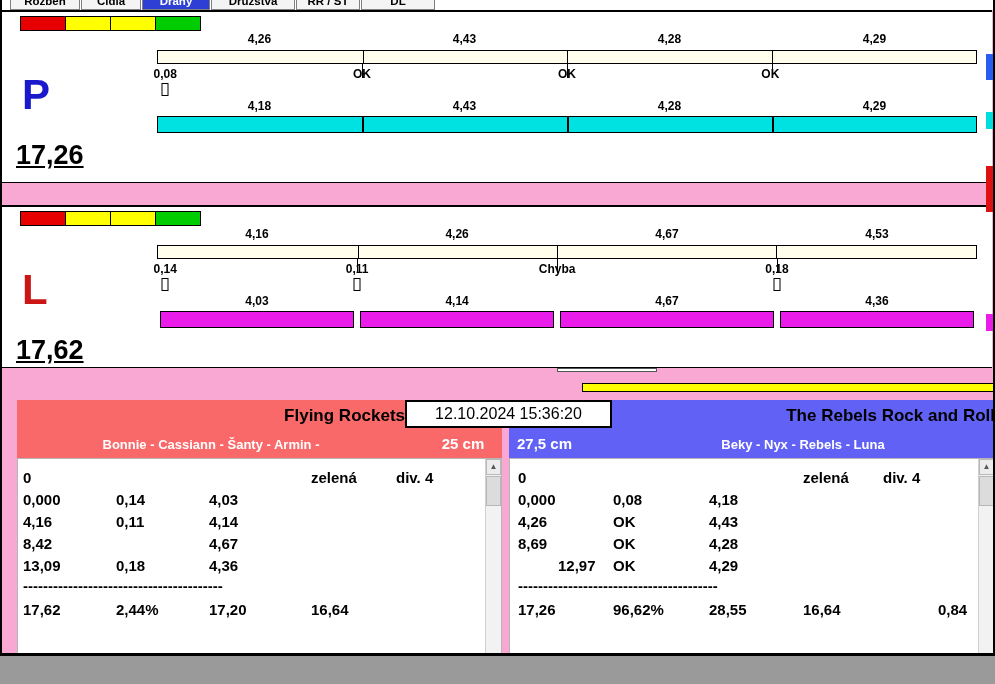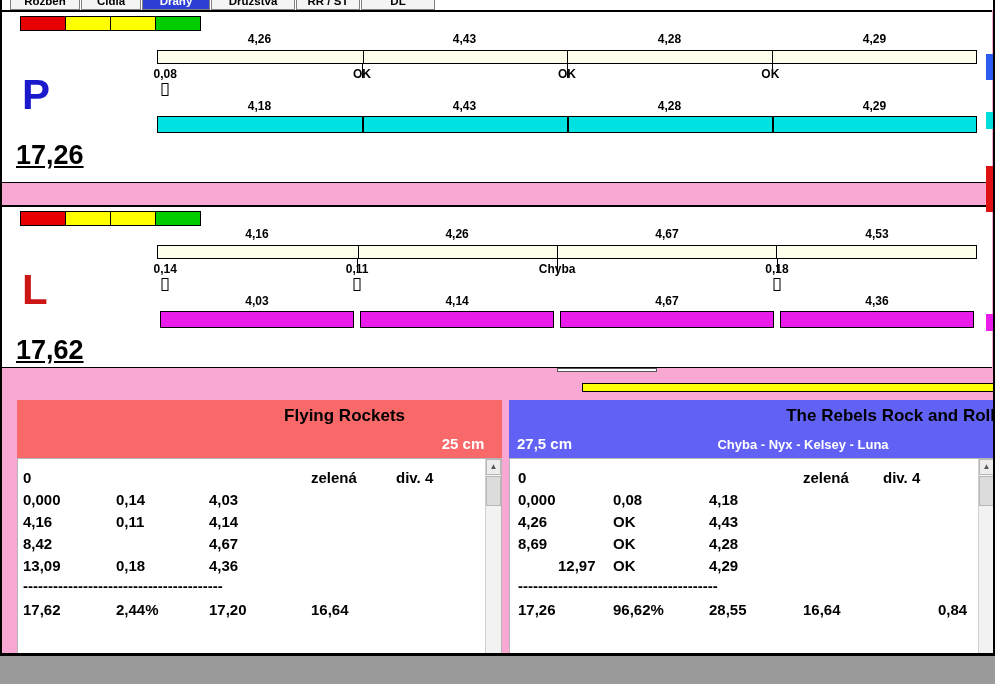--- a/index.html
+++ b/index.html
@@ -166,20 +166,21 @@
   </section>
 
   <div class="mini-bar"></div>
   <div class="yellow-bar"></div>
 
   <div class="team-panel tp-left">
     <div class="band1" style="background: rgb(249, 105, 105);">
       <span class="bt">Flying Rockets</span>
     </div>
     <div class="band2" style="background: rgb(249, 105, 105);">
+      <span class="members">Bonnie - Cassiann - Šanty - Armin -</span>
       <span class="jheight">25 cm</span>
     </div>
     <div class="table-area" id="table-left">
       <div class="vscroll">
         <div class="sb-btn sb-up">▲</div>
         <div class="sb-thumb"></div>
         <div class="sb-btn sb-down">▼</div>
       </div>
     <span class="cell" style="left: 5px; top: 10px;">0</span>
         <span class="cell" style="left: 293px; top: 10px;">zelená</span>
@@ -202,21 +203,21 @@
         <span class="cell" style="left: 293px; top: 142px;">16,64</span>
       </div>
   </div>
 
   <div class="team-panel tp-right">
     <div class="band1" style="background: rgb(97, 97, 245);">
       <span class="bt">The Rebels Rock and Roll</span>
     </div>
     <div class="band2" style="background: rgb(97, 97, 245);">
       <span class="jheight">27,5 cm</span>
-      <span class="members">Chyba - Nyx - Kelsey - Luna</span>
+      <span class="members">Beky - Nyx - Rebels - Luna</span>
     </div>
     <div class="table-area" id="table-right">
       <div class="vscroll">
         <div class="sb-btn sb-up">▲</div>
         <div class="sb-thumb"></div>
         <div class="sb-btn sb-down">▼</div>
       </div>
     <span class="cell" style="left: 8px; top: 10px;">0</span>
         <span class="cell" style="left: 293px; top: 10px;">zelená</span>
         <span class="cell" style="left: 373px; top: 10px;">div. 4</span>
@@ -234,18 +235,19 @@
         <span class="cell" style="left: 199px; top: 98px;">4,29</span>
         <span class="cell" style="left: 8px; top: 118px;">----------------------------------------</span>
         <span class="cell" style="left: 8px; top: 142px;">17,26</span>
         <span class="cell" style="left: 103px; top: 142px;">96,62%</span>
         <span class="cell" style="left: 199px; top: 142px;">28,55</span>
         <span class="cell" style="left: 293px; top: 142px;">16,64</span>
         <span class="cell" style="left: 428px; top: 142px;">0,84</span>
       </div>
   </div>
 
+  <div class="timestamp-box">12.10.2024 15:36:20</div>
 
   <div class="artifact" style="left:984px;top:54px;height:26px;background:#2b5cf0"></div>
   <div class="artifact" style="left:984px;top:112px;height:17px;background:#00dddd"></div>
   <div class="artifact" style="left:984px;top:166px;height:46px;background:#dd1111"></div>
   <div class="artifact" style="left:984px;top:314px;height:17px;background:#ea1cea"></div>
 </div>
 
 </body></html>

